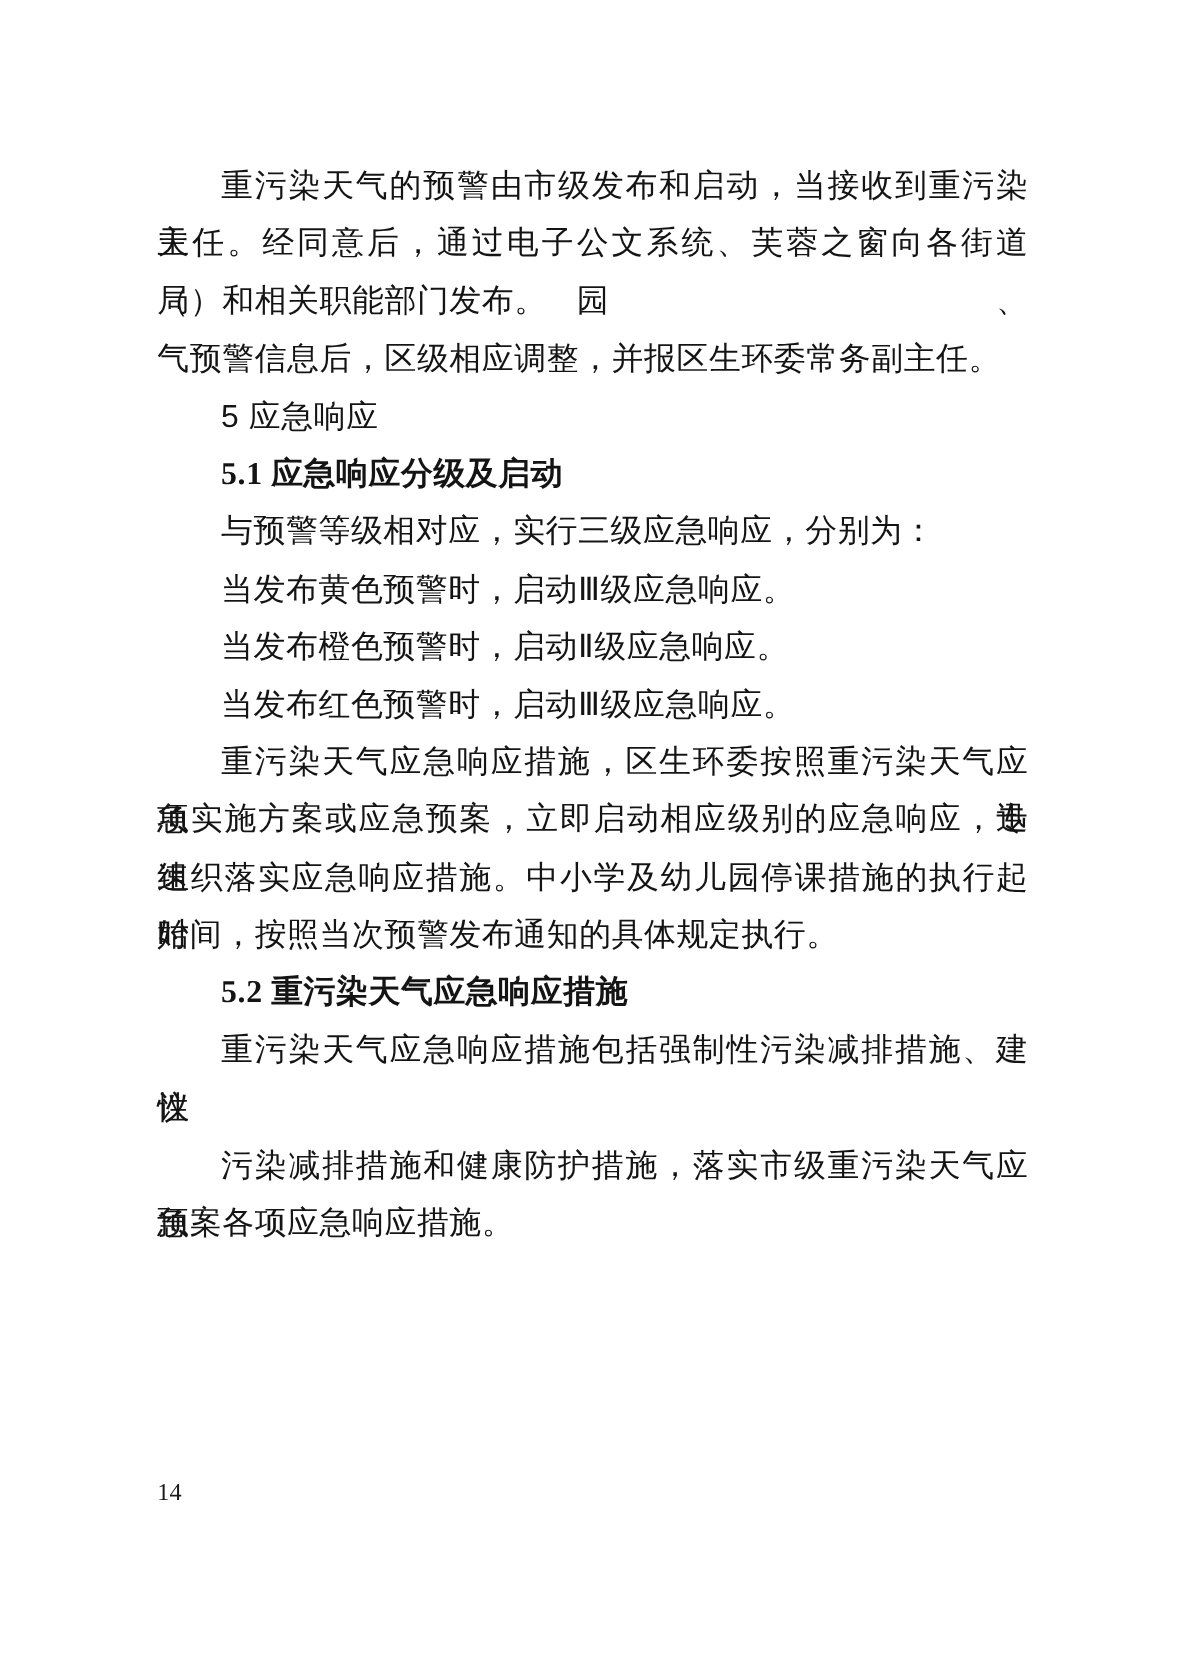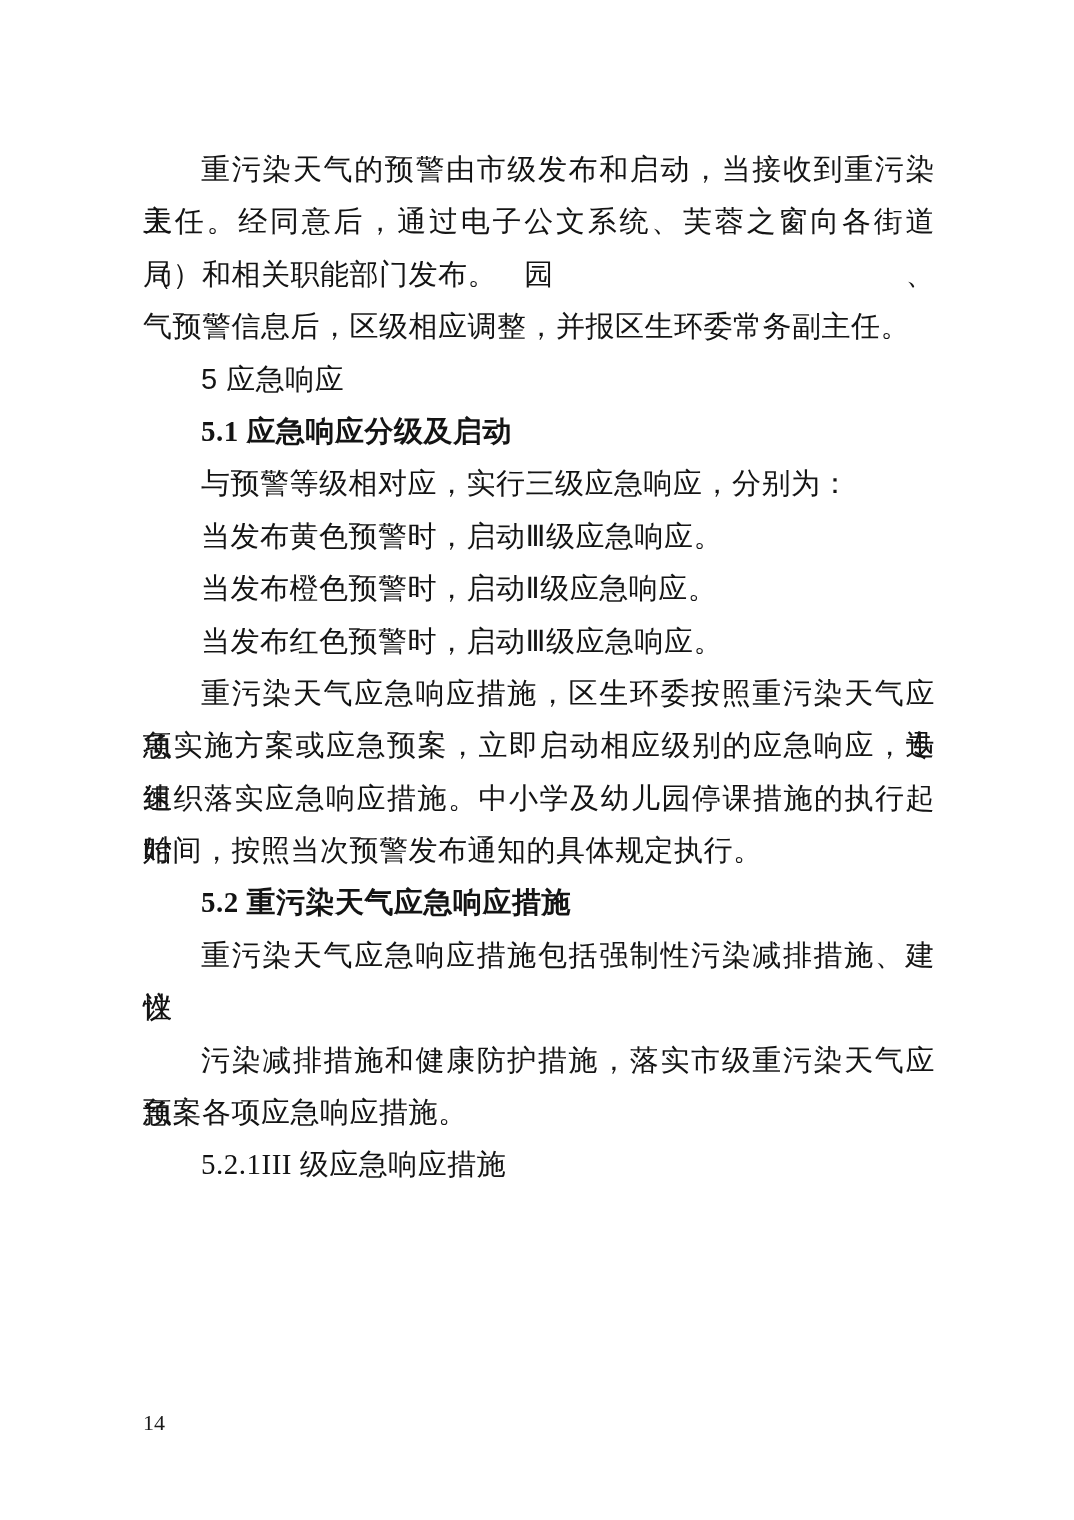--- a/index.html
+++ b/index.html
@@ -33,21 +33,21 @@
   .fill {
     text-align: justify;
     text-align-last: justify;
     text-justify: inter-character;
   }
   .bold { font-weight: 700; }
   .hei { font-family: "Liberation Sans", sans-serif; }
   .page-num {
     position: absolute;
     left: 143px;
-    top: 1410px;
+    top: 1344px;
     font-size: 22px;
     line-height: 26px;
     color: #1a1a1a;
   }
 </style>
 </head>
 <body>
 
 <div class="page">
   <div class="text-block">
@@ -73,18 +73,17 @@
     <div class="line">时间，按照当次预警发布通知的具体规定执行。</div>
 
     <div class="line indent bold">5.2 重污染天气应急响应措施</div>
 
     <div class="line indent fill">重污染天气应急响应措施包括强制性污染减排措施、建议</div>
     <div class="line">性</div>
 
     <div class="line indent fill">污染减排措施和健康防护措施，落实市级重污染天气应急</div>
     <div class="line">预案各项应急响应措施。</div>
 
-    <div class="line indent">5.2.1III 级应急响应措施</div>
 
   </div>
 
   <div class="page-num">14</div>
 </div>
 
 </body></html>

